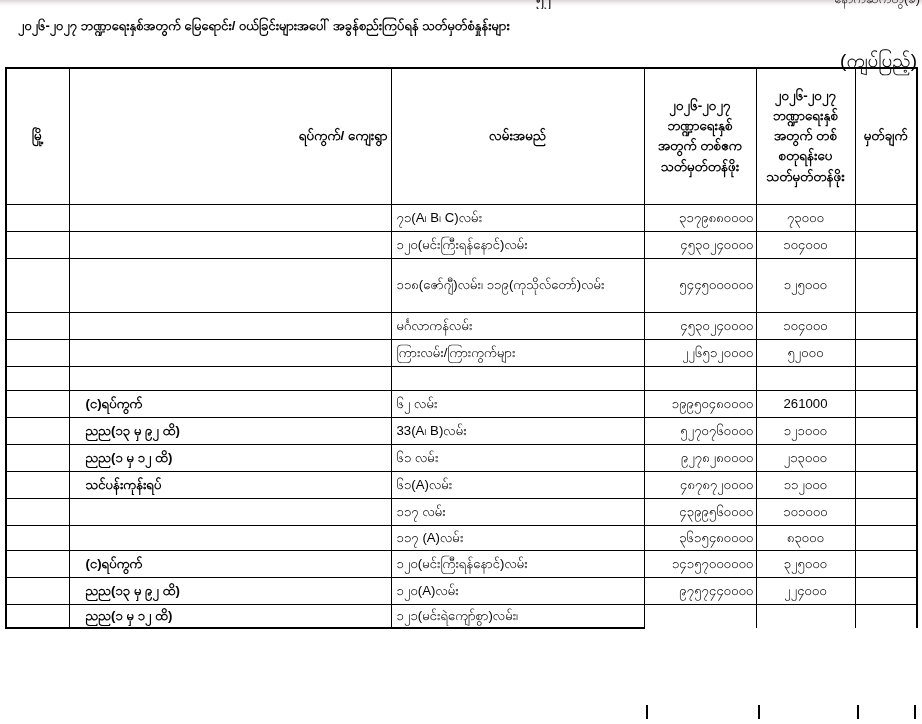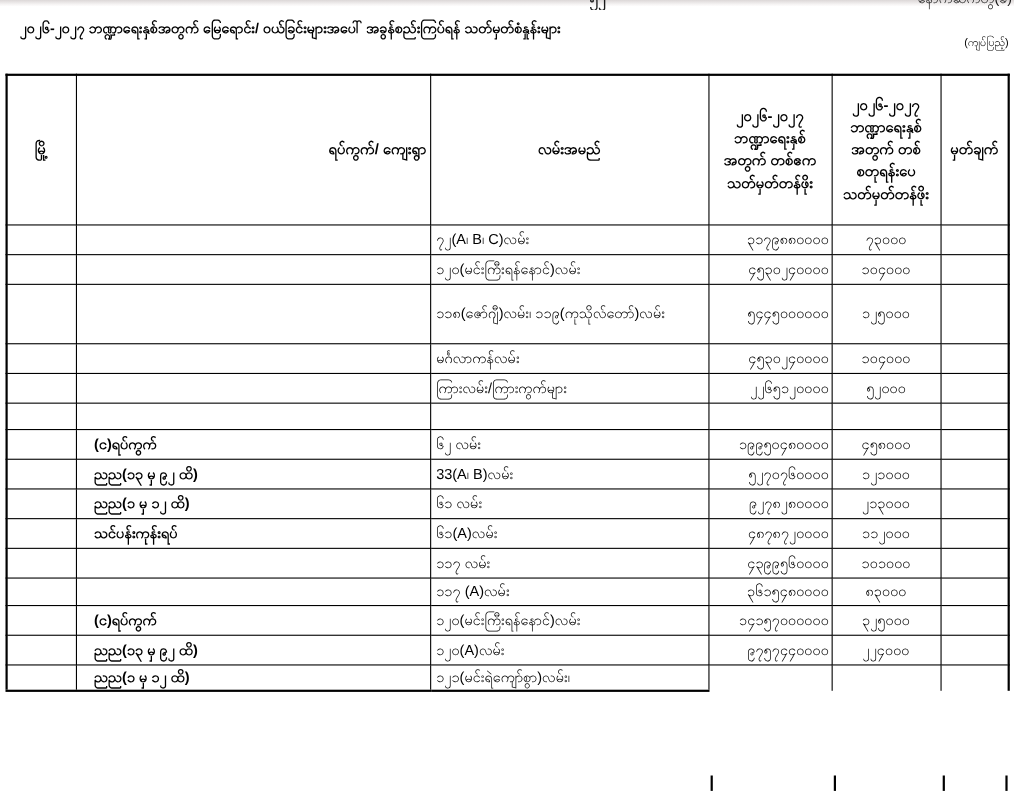--- a/index.html
+++ b/index.html
@@ -18,21 +18,21 @@
     font-weight:bold; font-size:14px; color:#1a1a1a; white-space:nowrap;
   }
   .clip-frag > span { display:block; transform:translateY(-10px); }
   .page-num-clip { left:536px; }
   .annex-clip { right:2px; font-weight:normal; font-size:13px; }
   .doc-title {
     position:absolute; left:18px; top:17px; width:880px;
     font-size:13px; font-weight:bold; line-height:1.45; white-space:nowrap;
   }
   .unit-note {
-    position:absolute; right:5px; top:32px; font-size:10px;
+    position:absolute; right:5px; top:48px; font-size:19px;
   }
   table.rate-table {
     position:absolute; left:5px; top:67px; width:911px;
     border-collapse:collapse; table-layout:fixed;
     border:2px solid #000; border-bottom:none;
   }
   .rate-table th, .rate-table td {
     border:1.5px solid #000; overflow:hidden;
   }
   .rate-table thead tr { height:136px; }
@@ -91,21 +91,21 @@
       <th class="h2">လမ်းအမည်</th>
       <th class="h3">၂၀၂၆-၂၀၂၇ ဘဏ္ဍာရေးနှစ် အတွက် တစ်ဧက သတ်မှတ်တန်ဖိုး</th>
       <th class="h4">၂၀၂၆-၂၀၂၇ ဘဏ္ဍာရေးနှစ် အတွက် တစ်စတုရန်းပေ သတ်မှတ်တန်ဖိုး</th>
       <th class="h5">မှတ်ချက်</th>
     </tr>
   </thead>
   <tbody id="table-body">
       <tr style="height: 27px;">
         <td class="c0"></td>
         <td class="c1"></td>
-        <td class="c2">၇၂(A၊ B၊ C)လမ်း</td>
+        <td class="c2">၇၁(A၊ B၊ C)လမ်း</td>
         <td class="c3">၃၁၇၉၈၈၀၀၀၀</td>
         <td class="c4">၇၃၀၀၀</td>
         <td class="c5"></td>
       </tr>
       <tr style="height: 27px;">
         <td class="c0"></td>
         <td class="c1"></td>
         <td class="c2">၁၂၀(မင်းကြီးရန်နောင်)လမ်း</td>
         <td class="c3">၄၅၃၀၂၄၀၀၀၀</td>
         <td class="c4">၁၀၄၀၀၀</td>
@@ -141,21 +141,21 @@
         <td class="c2"></td>
         <td class="c3"></td>
         <td class="c4"></td>
         <td class="c5"></td>
       </tr>
       <tr style="height: 27px;">
         <td class="c0"></td>
         <td class="c1">(င)ရပ်ကွက်</td>
         <td class="c2">၆၂ လမ်း</td>
         <td class="c3">၁၉၉၅၀၄၈၀၀၀၀</td>
-        <td class="c4">၄၅၈၀၀၀</td>
+        <td class="c4">261000</td>
         <td class="c5"></td>
       </tr>
       <tr style="height: 27px;">
         <td class="c0"></td>
         <td class="c1">ညည(၁၃ မှ ၉၂ ထိ)</td>
         <td class="c2">33(A၊ B)လမ်း</td>
         <td class="c3">၅၂၇၀၇၆၀၀၀၀</td>
         <td class="c4">၁၂၁၀၀၀</td>
         <td class="c5"></td>
       </tr>

